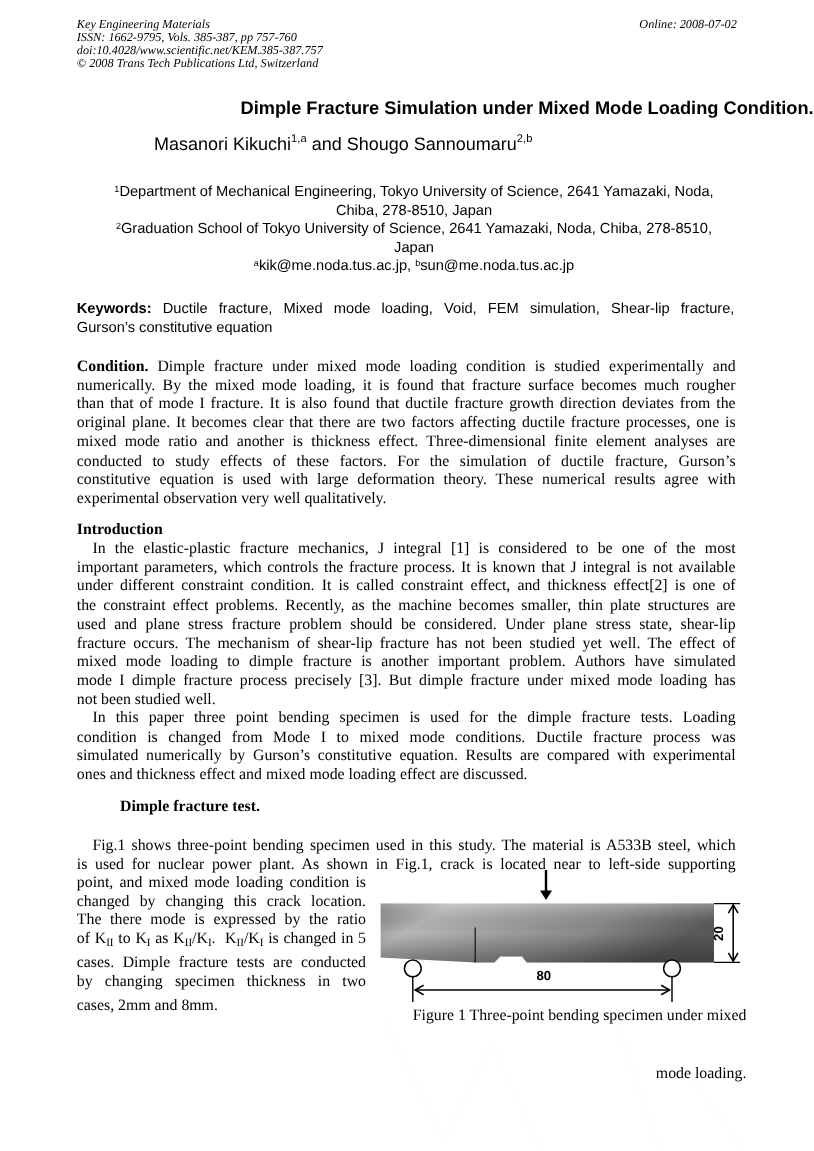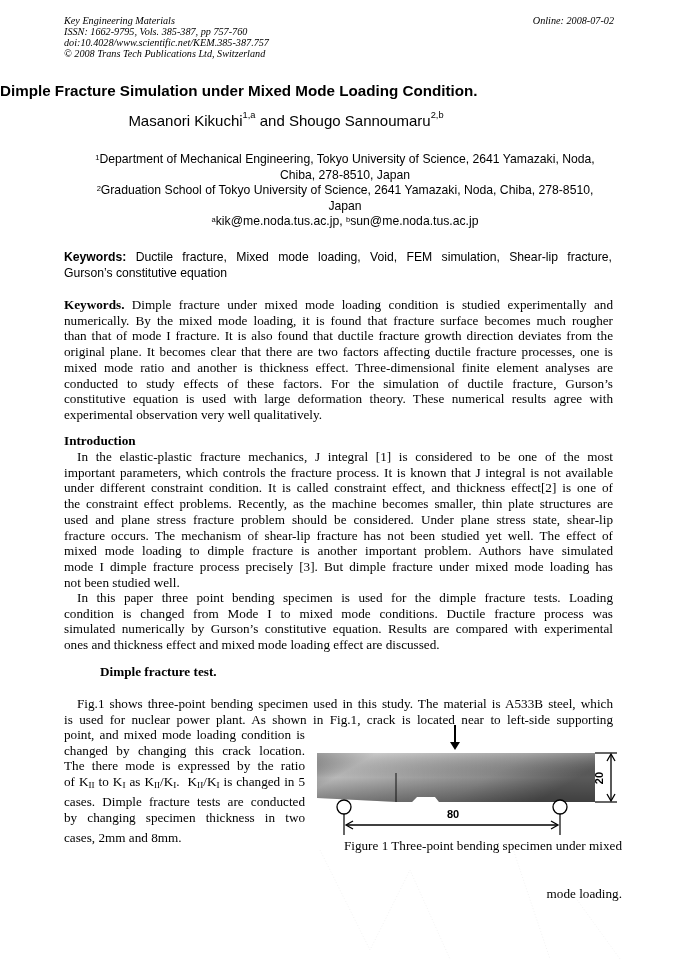--- a/index.html
+++ b/index.html
@@ -2,21 +2,21 @@
 <html><head>
 <meta charset="utf-8">
 <style>
   html, body { margin: 0; padding: 0; background: #ffffff; }
   body { width: 678px; height: 959px; position: relative; overflow: hidden; color: #000; }
   .serif { font-family: "Liberation Serif", "DejaVu Serif", serif; }
   .sans { font-family: "Liberation Sans", "DejaVu Sans", sans-serif; }
   .abs { position: absolute; }
   .header-left { left: 64px; top: 15px; font-size: 10.2px; line-height: 11px; font-style: italic; }
   .header-right { right: 64px; top: 15px; font-size: 10.2px; font-style: italic; }
-  .title { left: 0; width: 678px; top: 82px; text-align: left; font-size: 15.2px; font-weight: bold; }
+  .title { left: 0; width: 678px; top: 82px; text-align: right; font-size: 15.2px; font-weight: bold; }
   .authors { left: 0; width: 572px; top: 112px; text-align: center; font-size: 15px; }
   .affil { left: 80px; width: 530px; top: 152px; text-align: center; font-size: 12.2px; line-height: 15.5px; }
   sup { font-size: 0.62em; vertical-align: top; position: relative; top: -2px; }
   .keywords { left: 64px; width: 548px; top: 250px; font-size: 12.2px; line-height: 15.5px; text-align: justify; text-align-last: left; }
   .kw-line1 { text-align: justify; text-align-last: justify; display: block; }
   .para { left: 64px; width: 549px; font-size: 13.2px; line-height: 15.7px; text-align: justify; }
   .para .line { display: block; text-align: justify; text-align-last: justify; white-space: nowrap; }
   .para .line.last { text-align-last: left; }
   .section-head { left: 64px; font-size: 13.2px; font-weight: bold; }
   .indent { padding-left: 13px; }
@@ -51,21 +51,21 @@
   <div>Japan</div>
   <div><sup>a</sup><span style="white-space:pre">kik@me.noda.tus.ac.jp, </span><sup>b</sup><span>sun@me.noda.tus.ac.jp</span></div>
 </div>
 
 <div class="abs sans keywords">
   <span class="kw-line1"><b>Keywords:</b> <span>Ductile fracture, Mixed mode loading, Void, FEM simulation, Shear-lip fracture,</span></span>
   <span>Gurson’s constitutive equation</span>
 </div>
 
 <div class="abs serif para" style="top:297px;">
-  <span class="line"><b>Keywords.</b><span style="white-space:pre"> Dimple fracture under mixed mode loading condition is studied experimentally and</span></span>
+  <span class="line"><b>Condition.</b><span style="white-space:pre"> Dimple fracture under mixed mode loading condition is studied experimentally and</span></span>
   <span class="line">numerically. By the mixed mode loading, it is found that fracture surface becomes much rougher</span>
   <span class="line">than that of mode I fracture.  It is also found that ductile fracture growth direction deviates from the</span>
   <span class="line">original plane. It becomes clear that there are two factors affecting ductile fracture processes, one is</span>
   <span class="line">mixed mode ratio and another is thickness effect. Three-dimensional finite element analyses are</span>
   <span class="line">conducted to study effects of these factors.  For the simulation of ductile fracture, Gurson’s</span>
   <span class="line">constitutive equation is used with large deformation theory. These numerical results agree with</span>
   <span class="line last">experimental observation very well qualitatively.</span>
 </div>
 
 <div class="abs serif section-head" style="top:433px;">Introduction</div>

